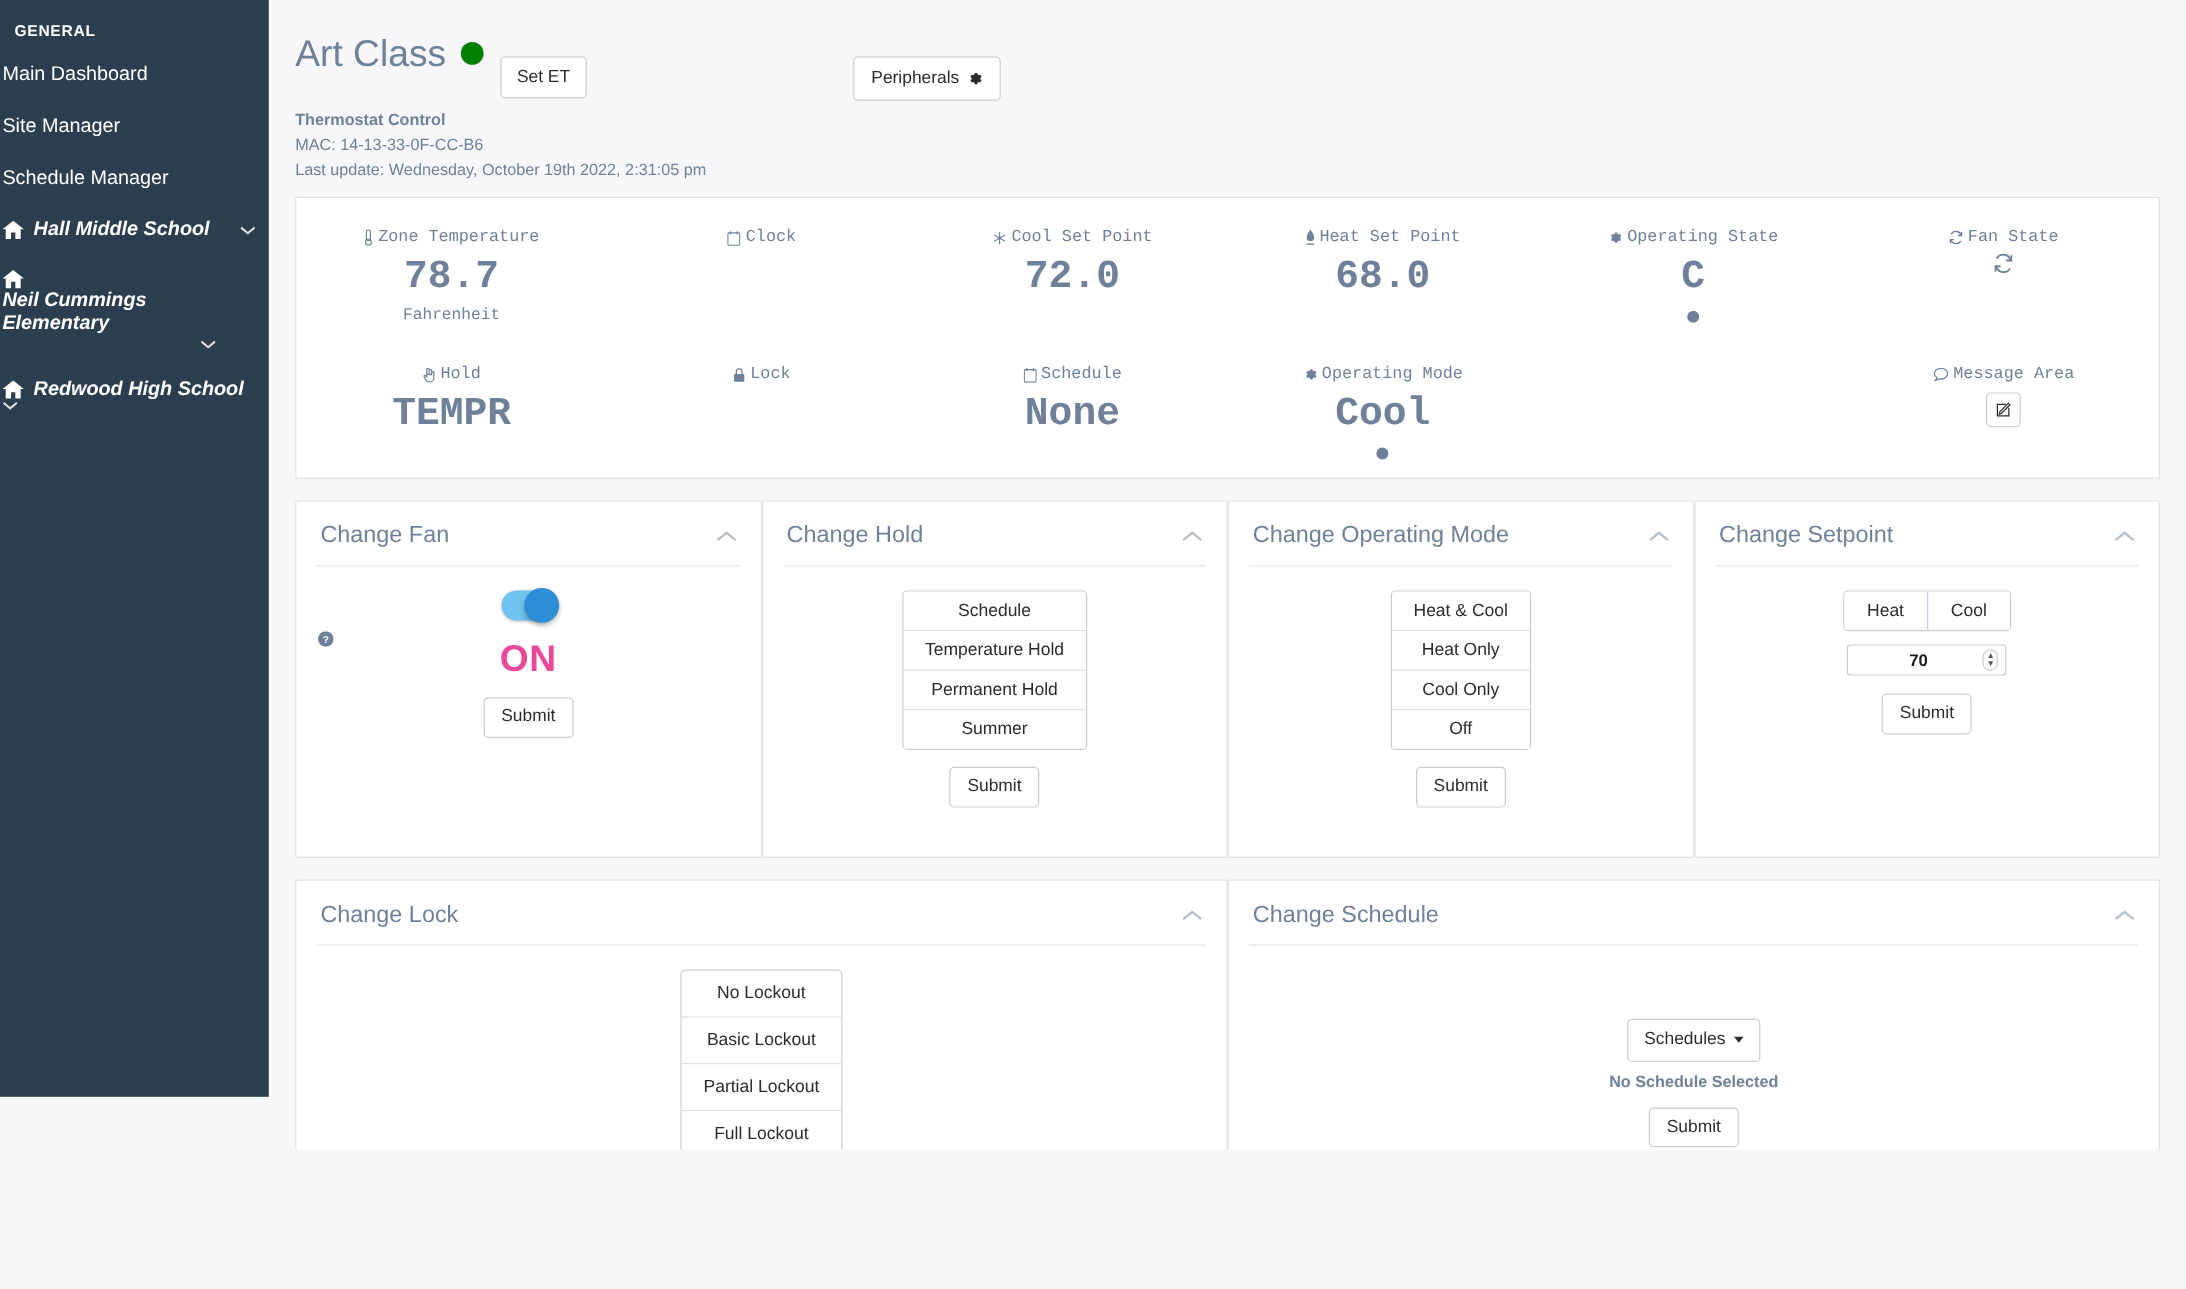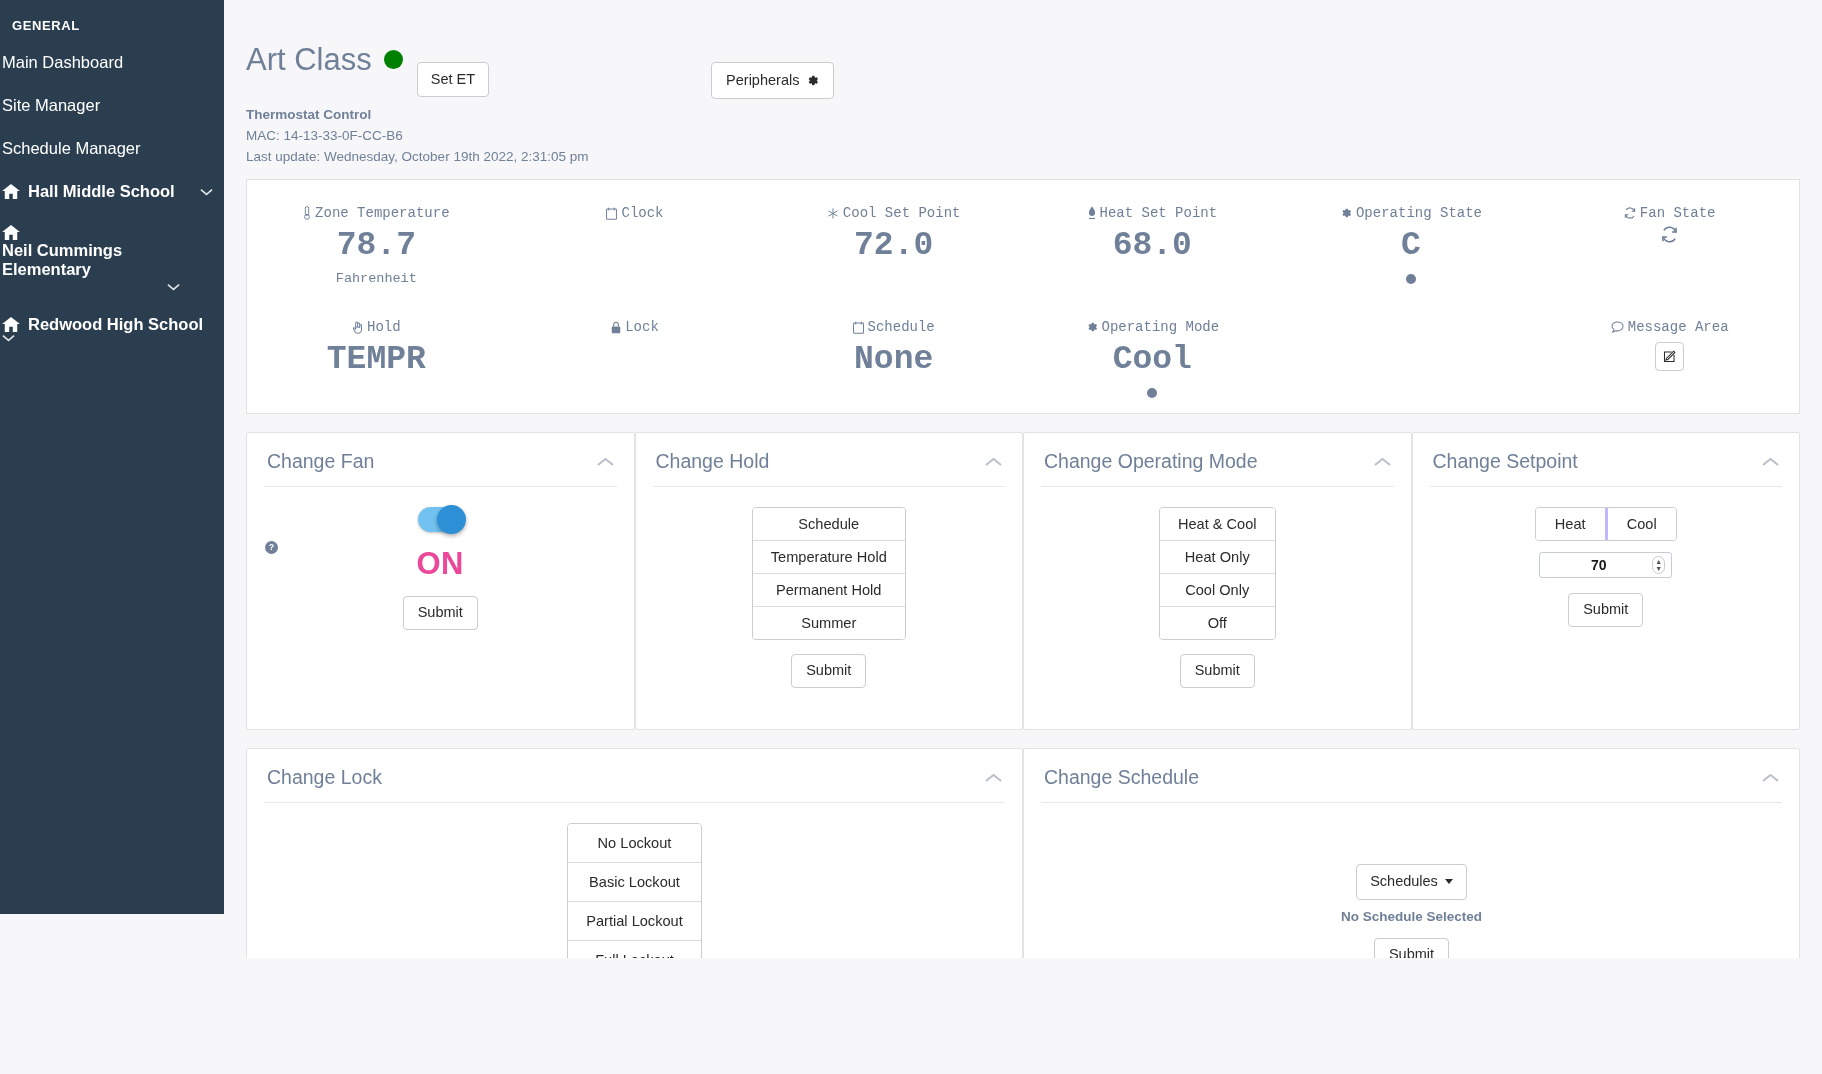--- a/index.html
+++ b/index.html
@@ -36,32 +36,33 @@
     cursor: pointer;
   }
   .sidebar-school {
     display: flex;
     align-items: center;
     padding: 12px 6px 12px 2px;
     font-size: 16.5px;
     font-weight: bold;
     cursor: pointer;
     flex-wrap: wrap;
+    font-style: italic;
   }
   .sidebar-school .home-ico { width: 26px; flex: 0 0 26px; display:inline-block; }
   .sidebar-school .school-label { flex: 1 1 auto; padding-right: 6px; }
   .sidebar-school .chev { flex: 0 0 18px; opacity: .85; }
   svg.ico { display: block; }
 
   
   .main {
     flex: 1 1 auto;
     height: 958px;
     overflow: hidden;
-    padding: 15px 22px 0 22px;
+    padding: 0 22px 0 22px;
     position: relative;
   }
 
   
   .topbar { display: flex; align-items: flex-start; padding-top: 6px; }
   .title-wrap { display: flex; align-items: center; }
   .page-title {
     font-size: 31px;
     color: #6f8098;
     font-weight: normal;
@@ -191,21 +192,21 @@
   .opt-group.wide .opt-item { min-width: 100px; }
   .opt-group.lock .opt-item { padding: 11px 18px; min-width: 104px; }
 
   .submit-btn { margin-top: 14px; }
   .submit-btn.sp { margin-top: 15px; }
 
   
   .seg-group { display: flex; border: 1px solid #ccc; border-radius: 4px; overflow: hidden; }
   .seg-btn {
     padding: 8px 19px; font-size: 14.6px; color: #2b2b2b;
-    background: #fff; cursor: pointer; border-right: 3px solid #c4b5fd;
+    background: #fff; cursor: pointer; border-right: 1px solid #c4b5fd;
   }
   .seg-btn:last-child { border-right: none; }
   .spinner-wrap {
     margin-top: 11px; width: 133px; height: 26px;
     border: 1px solid #c6ccd3; border-radius: 3px;
     background: #fff; display: flex; align-items: center; position: relative;
   }
   .spinner-val {
     flex: 1 1 auto; text-align: center; font-size: 14px;
     font-weight: bold; color: #1a1a1a; padding-right: 14px;

